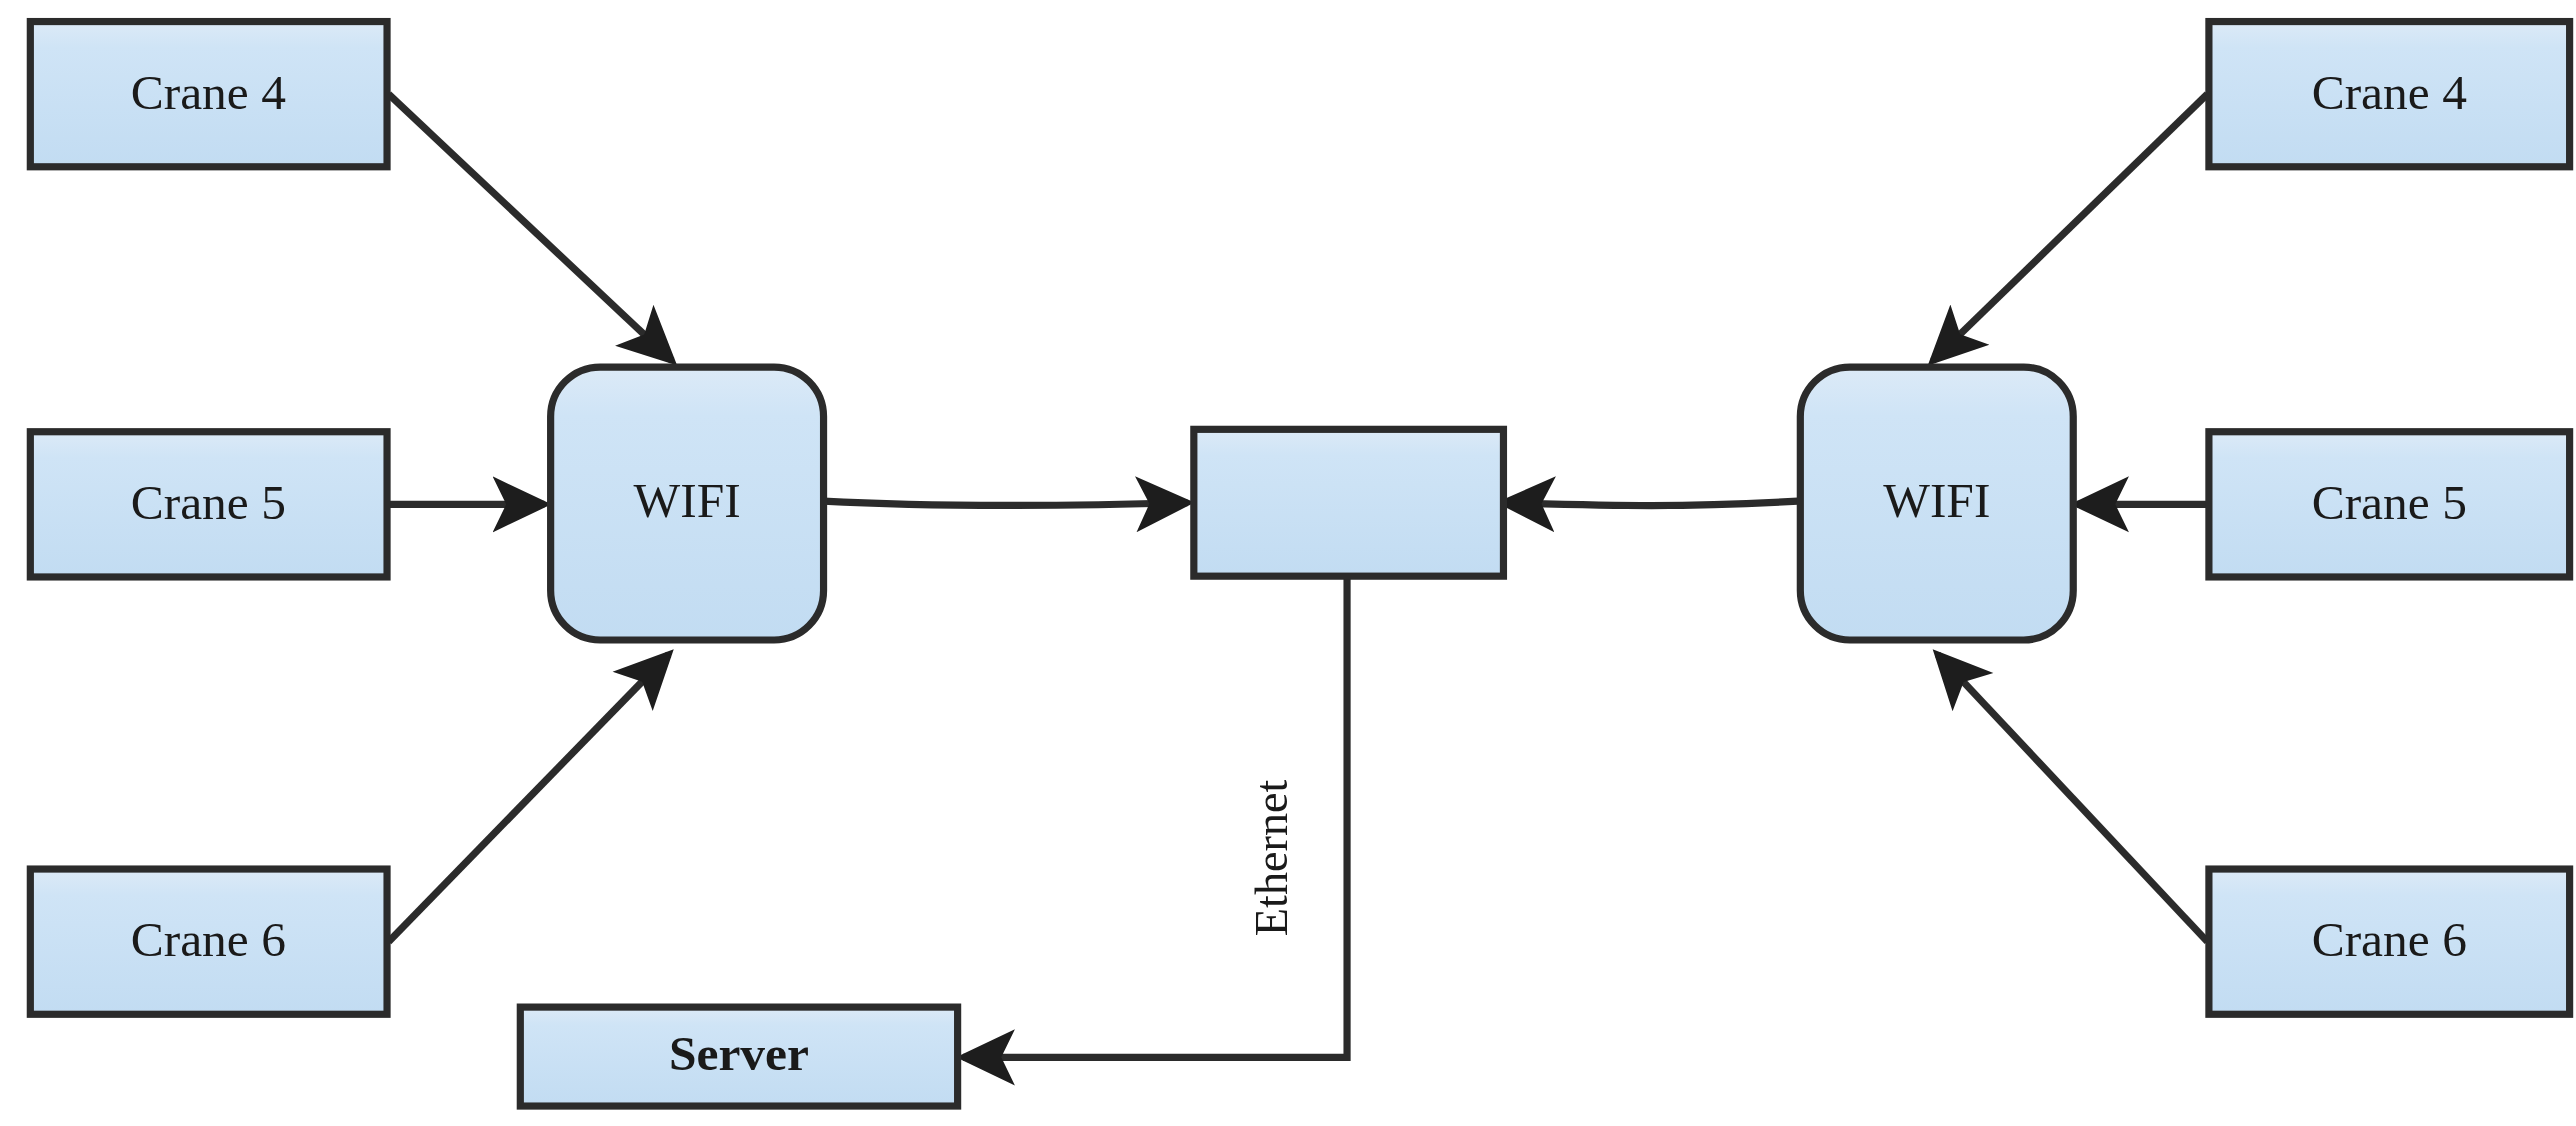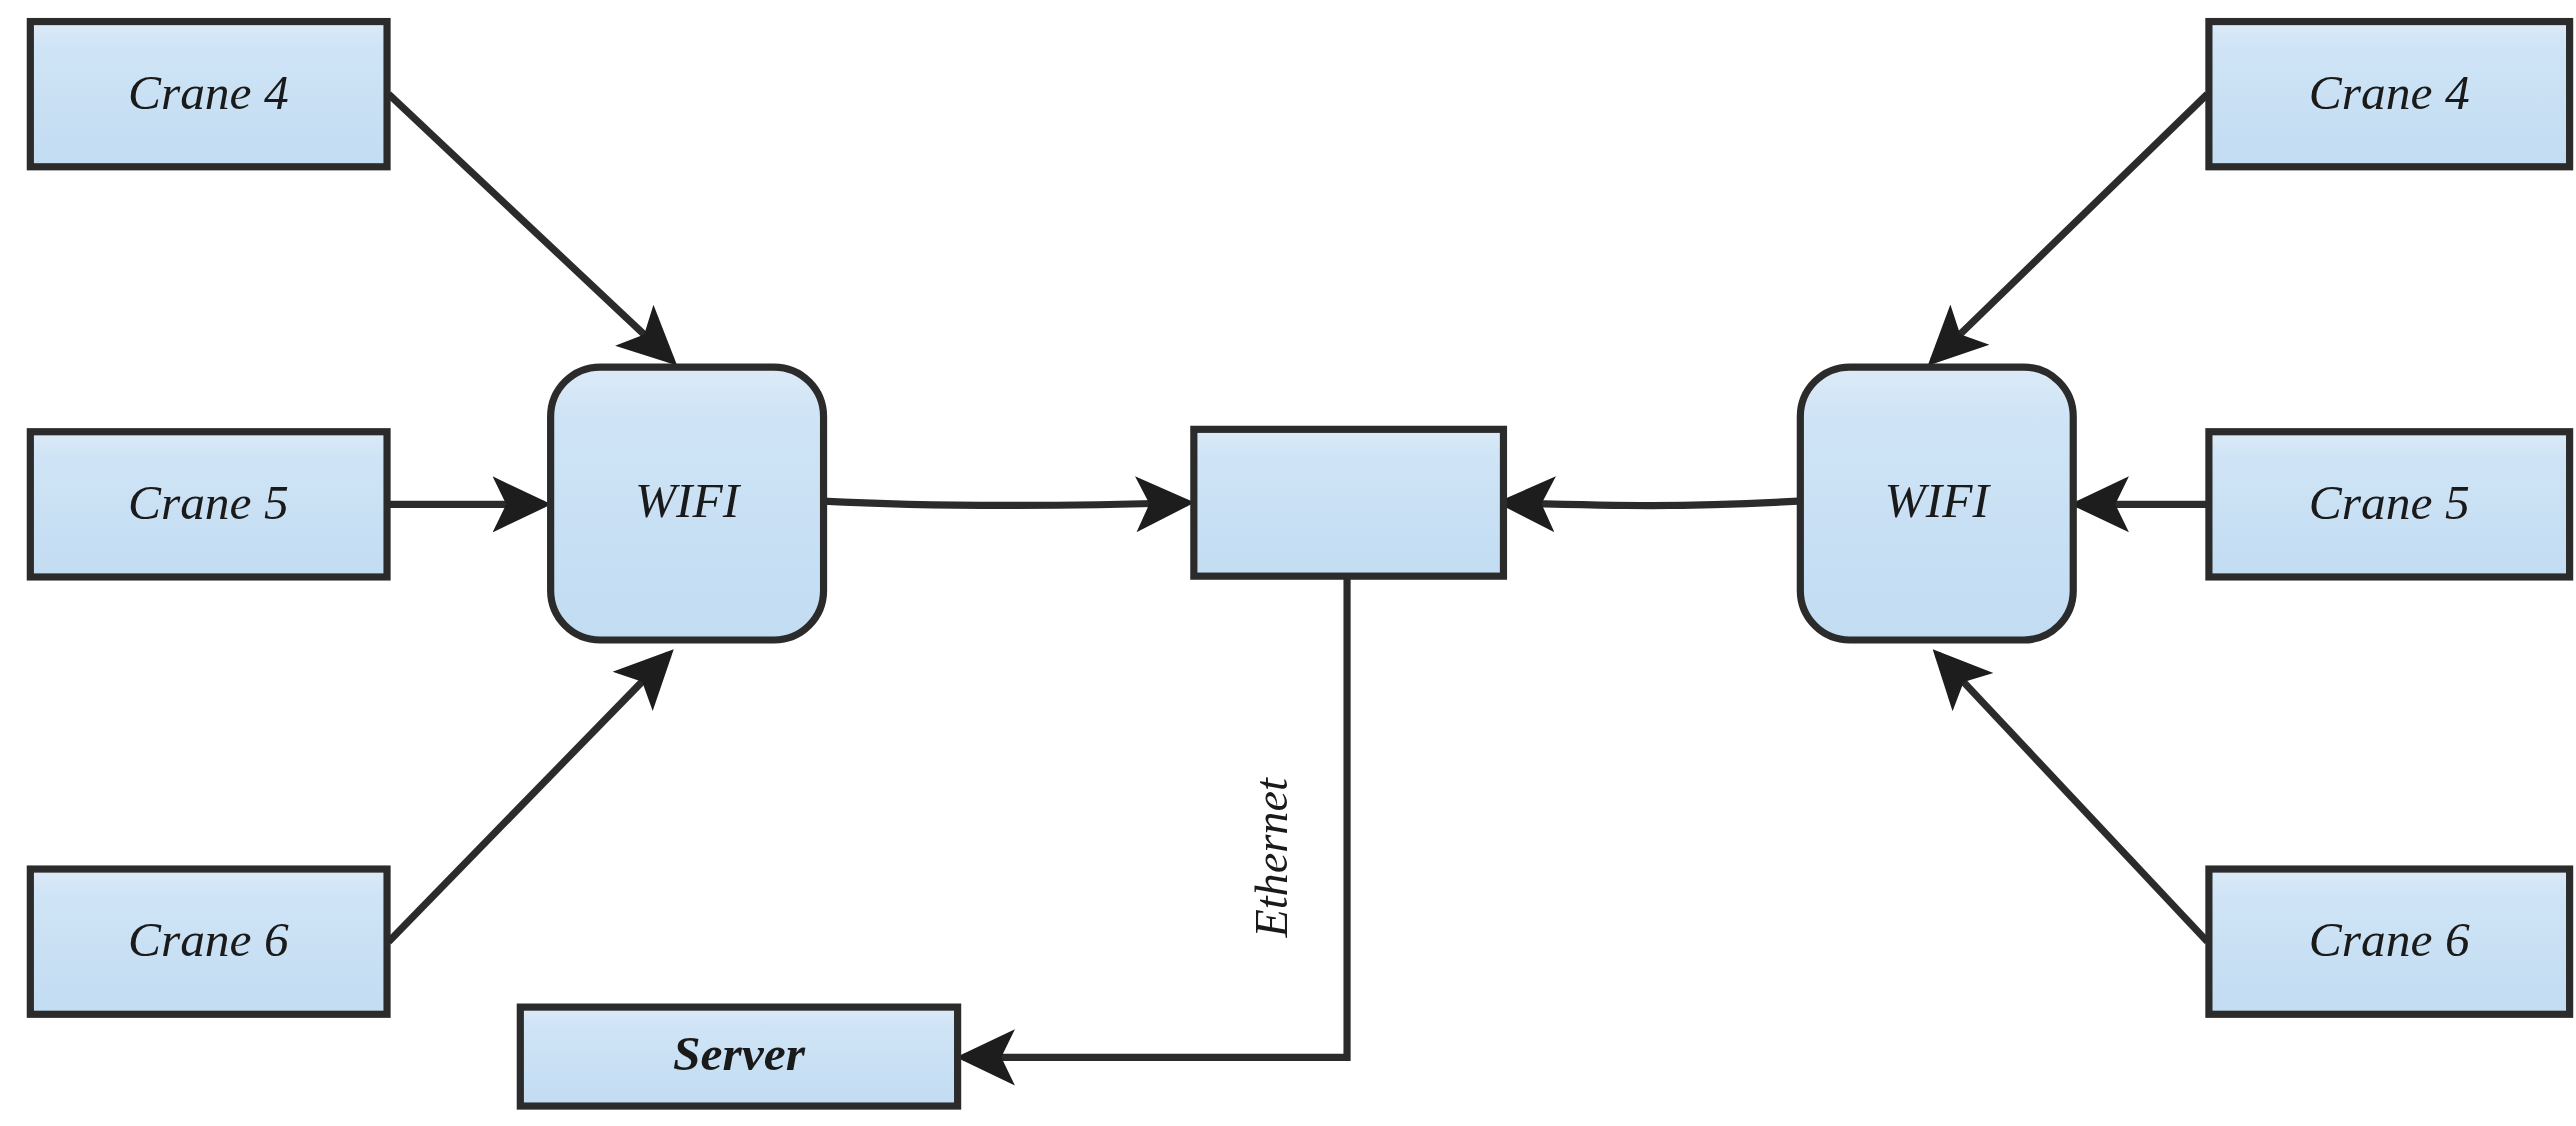--- a/index.html
+++ b/index.html
@@ -11,21 +11,20 @@
     width: 2576px;
     height: 1126px;
     overflow: hidden;
     font-family: "Liberation Serif", "DejaVu Serif", serif;
   }
   #diagram-root {
     position: relative;
     width: 2576px;
     height: 1126px;
     background: #ffffff;
-    font-style: italic;
   }
   svg.canvas {
     position: absolute;
     top: 0;
     left: 0;
     width: 2576px;
     height: 1126px;
   }
   .node-label {
     font-family: "Liberation Serif", "DejaVu Serif", serif;

